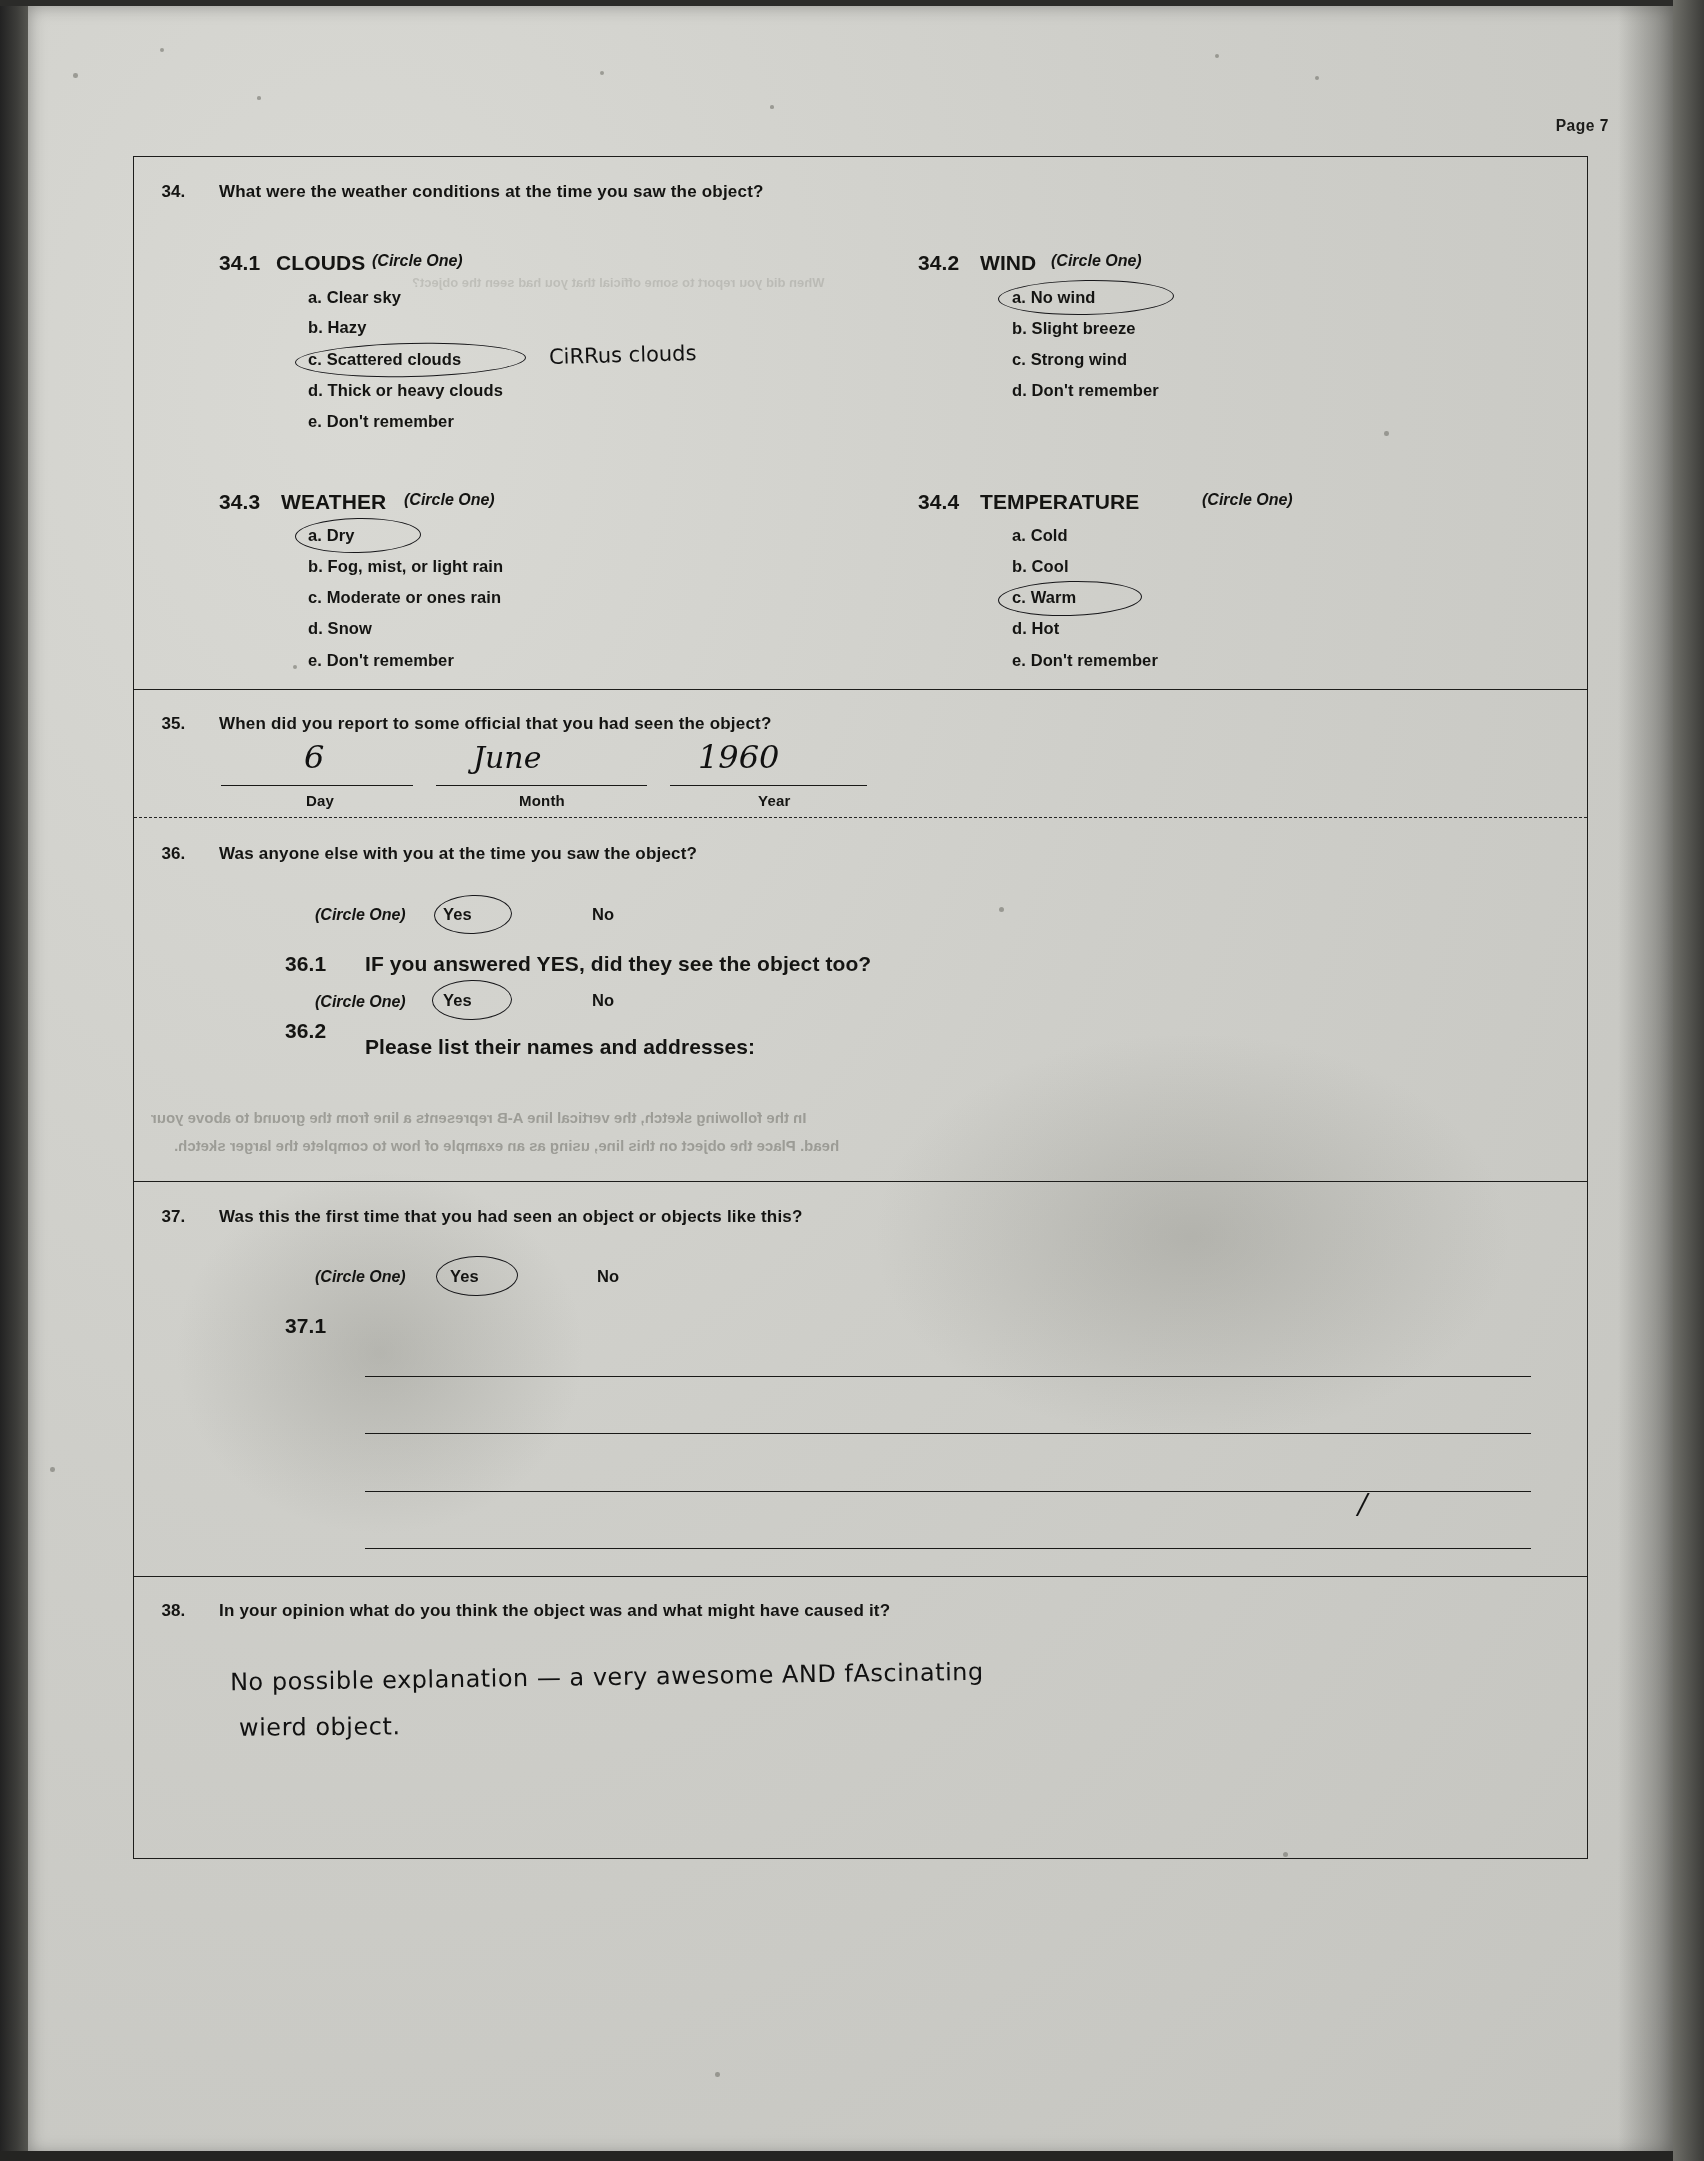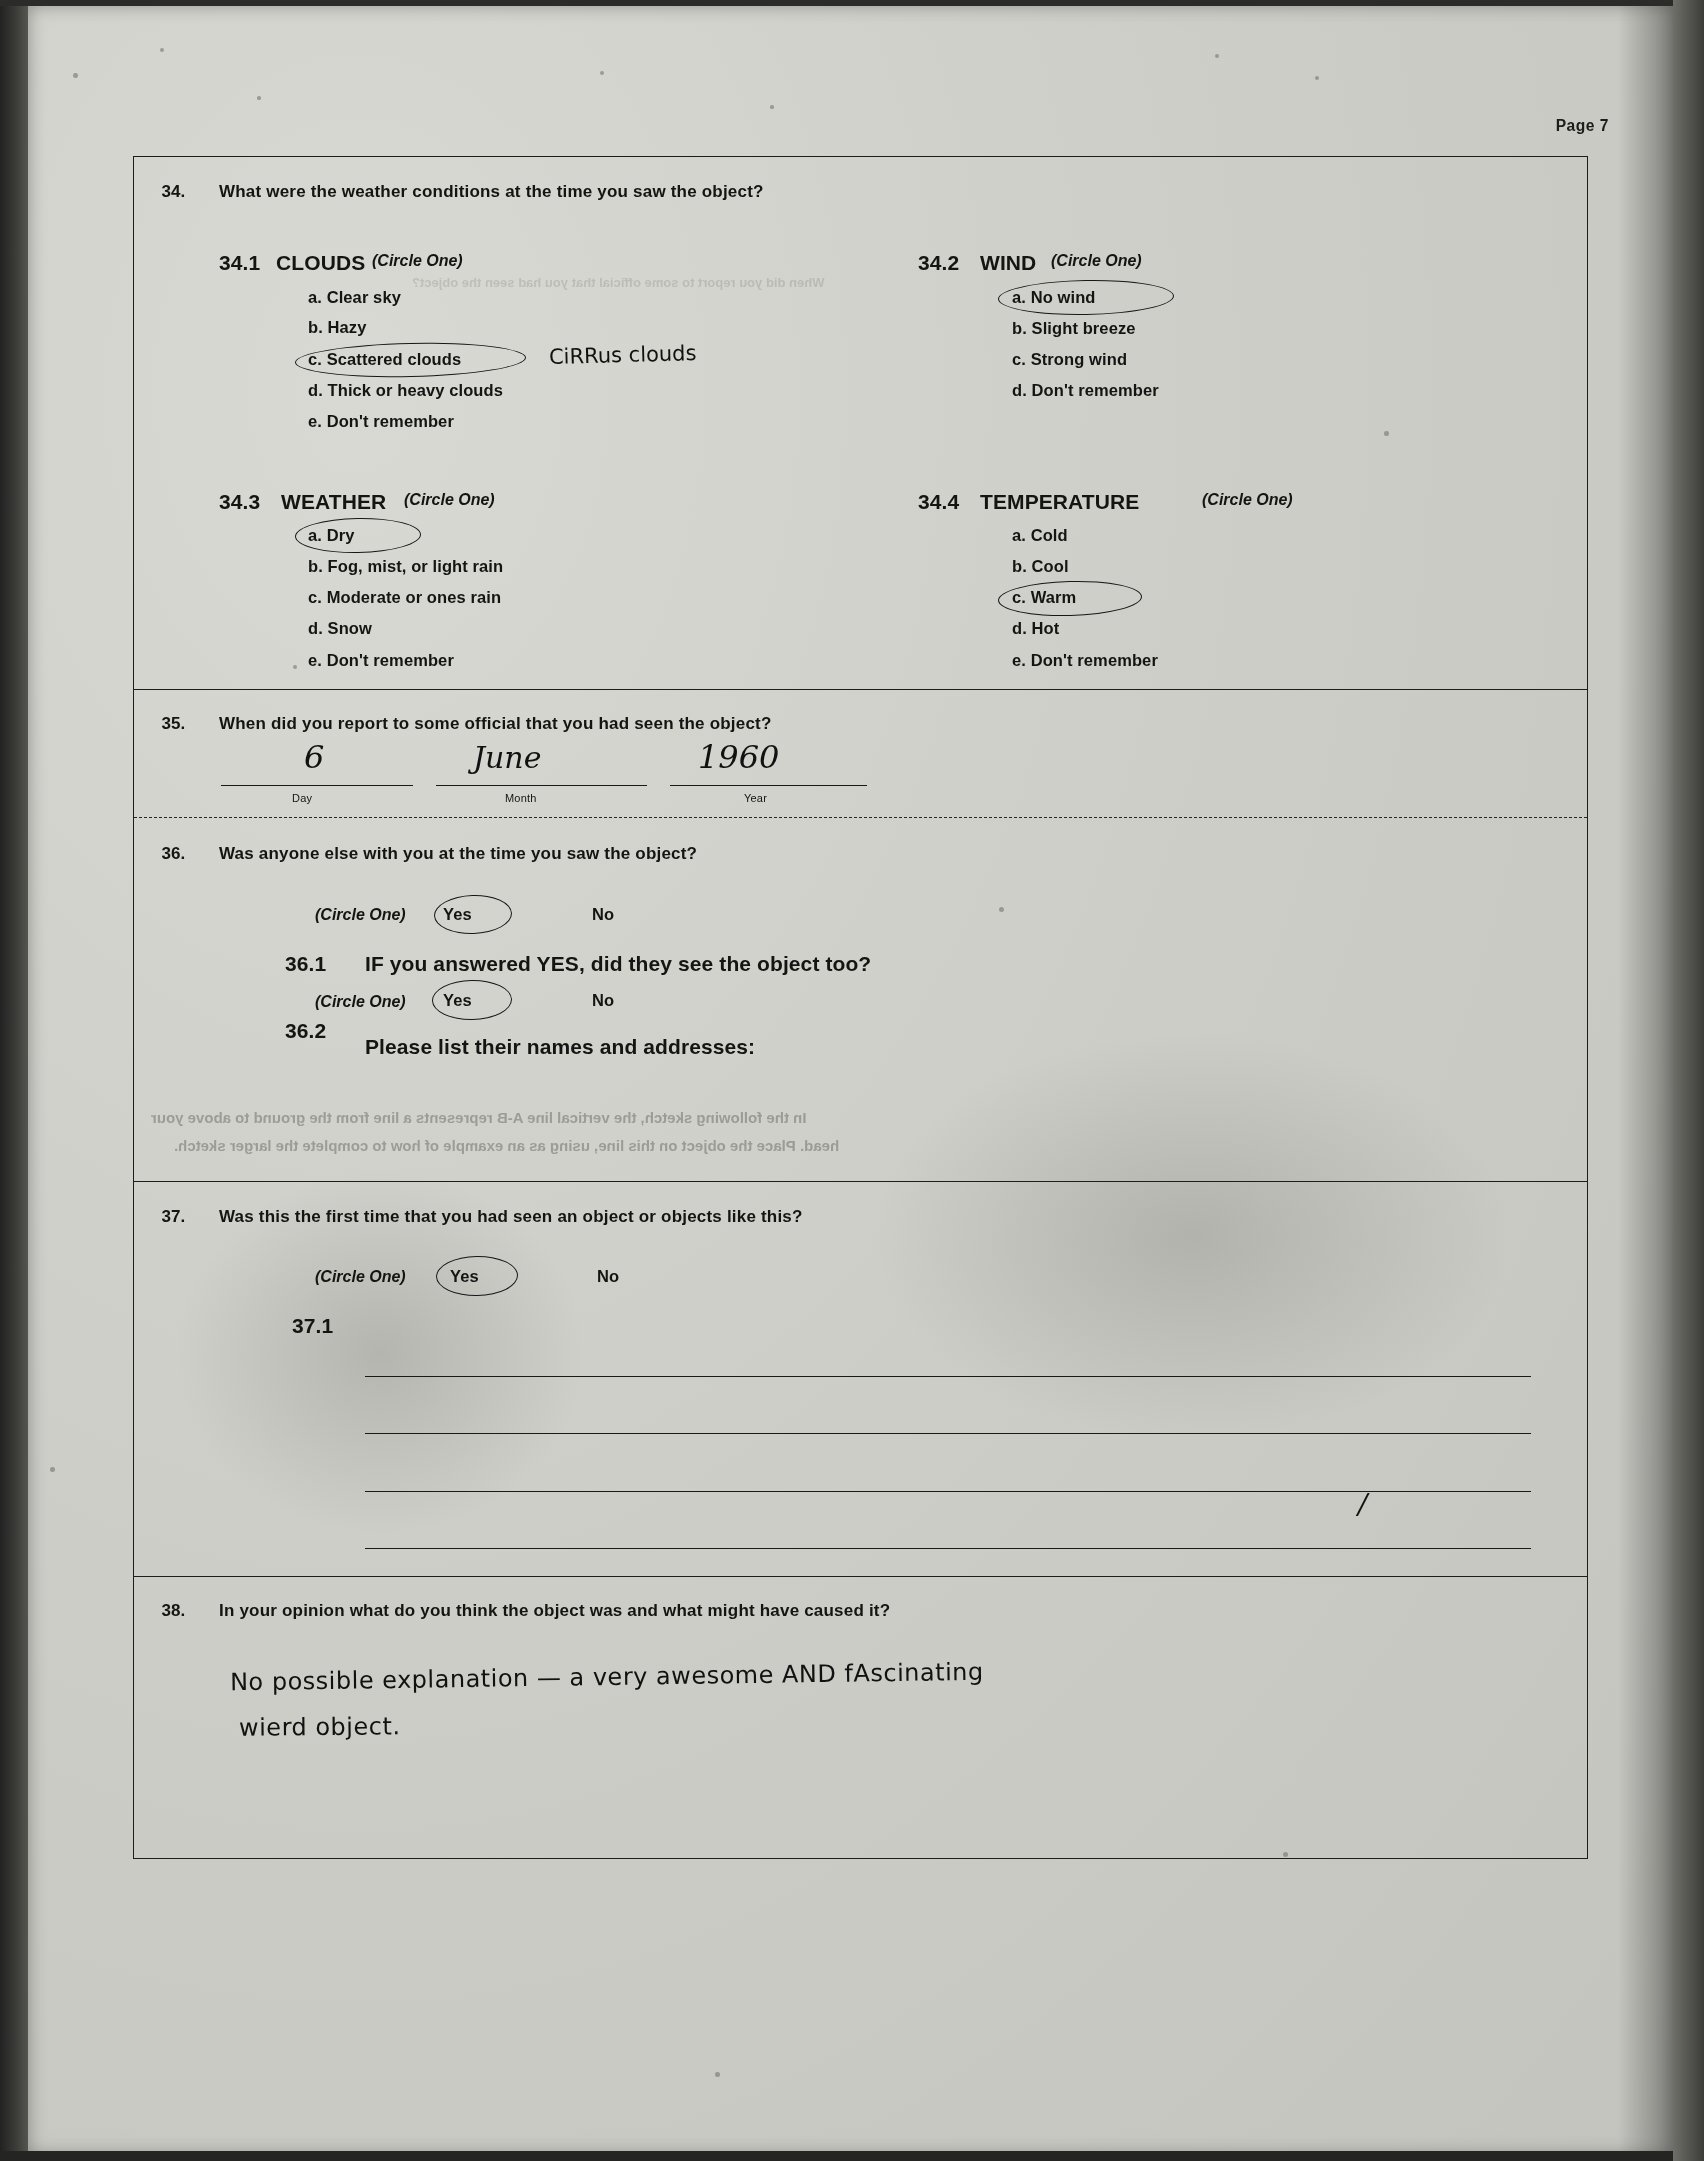--- a/index.html
+++ b/index.html
@@ -126,23 +126,24 @@
     font-style: italic;
     font-weight: bold;
     font-size: 16px;
   }
   .opt {
     font-size: 16.5px;
     font-weight: bold;
     letter-spacing: 0.1px;
   }
   .lbl {
-    font-size: 11px;
-    font-weight: normal;
+    font-size: 15px;
+    font-weight: bold;
     letter-spacing: 0.2px;
+    margin-left: 14px;
   }
 
   
   .line {
     position: absolute;
     border-bottom: 1.8px solid #191917;
     height: 0;
   }
 
   
@@ -306,21 +307,21 @@
     <div class="hr" style="top:1024px;"></div>
 
     <div class="qnum" style="left:27.5px;top:1050px;">37.</div>
     <div class="q" style="left:85px;top:1050px;">Was this the first time that you had seen an object or objects like this?</div>
 
     <div class="ital" style="left:181px;top:1111px;">(Circle One)</div>
     <div class="opt" style="left:316px;top:1110px;">Yes</div>
     <div class="opt" style="left:463px;top:1110px;">No</div>
     <div class="ring" style="left:302px;top:1099px;width:80px;height:38px;transform:rotate(-1deg);"></div>
 
-    <div class="sub" style="left:158px;top:1157px;">37.1</div>
+    <div class="sub" style="left:151px;top:1157px;">37.1</div>
 
     <div class="line" style="left:231px;top:1219px;width:1166px;"></div>
     <div class="line" style="left:231px;top:1276px;width:1166px;"></div>
     <div class="line" style="left:231px;top:1334px;width:1166px;"></div>
     <div class="line" style="left:231px;top:1391px;width:1166px;"></div>
     <div class="hand cursive" style="left:1224px;top:1331px;font-size:28px;">/</div>
 
     <div class="hr" style="top:1419px;"></div>
 
     <div class="qnum" style="left:27.5px;top:1444px;">38.</div>

